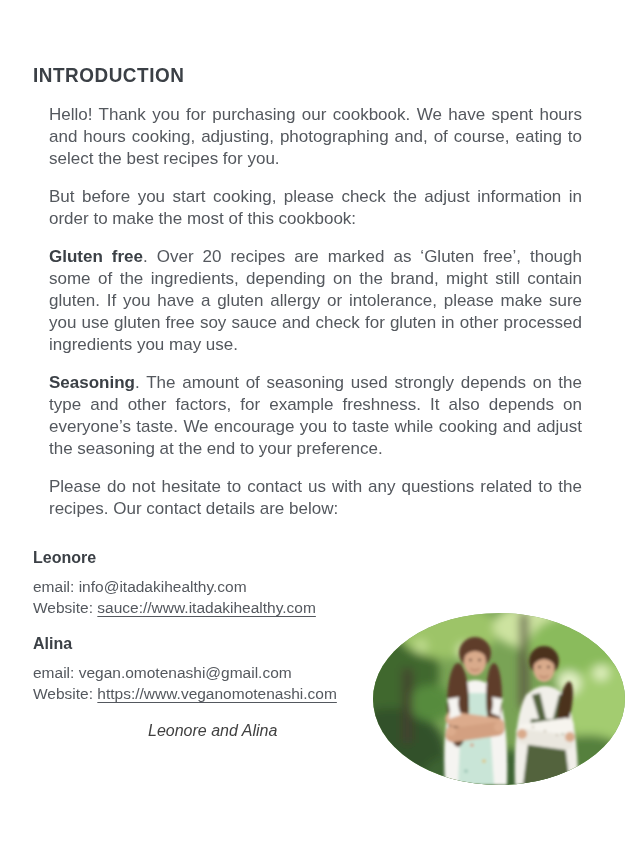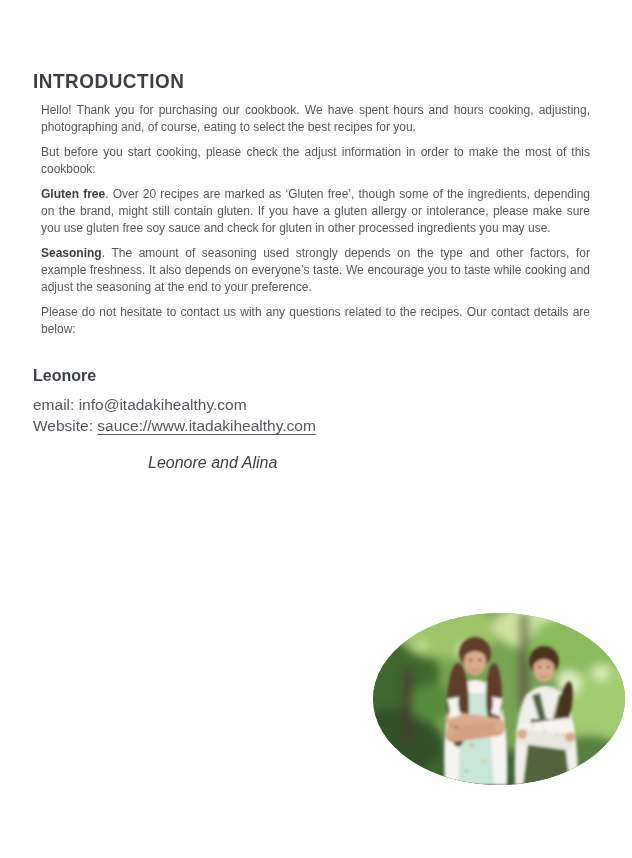--- a/index.html
+++ b/index.html
@@ -5,38 +5,38 @@
   html, body { margin: 0; padding: 0; }
   body {
     width: 632px; height: 858px;
     background: #ffffff;
     position: relative;
     overflow: hidden;
     font-family: "Liberation Sans", "DejaVu Sans", sans-serif;
   }
   .content {
     position: absolute;
-    left: 33px; top: 68px;
+    left: 33px; top: 62px;
     width: 565px;
   }
   .title {
     margin: 0;
     font-size: 21px;
     font-weight: 700;
     letter-spacing: 0.6px;
     color: #3b4046;
     line-height: 26px;
     transform: scaleX(0.9);
     transform-origin: 0 50%;
     white-space: nowrap;
   }
   p.para {
-    margin: 8px;
-    font-size: 12px;
-    line-height: 17px;
+    margin: 16px;
+    font-size: 17px;
+    line-height: 22px;
     color: #54585e;
     text-align: justify;
   }
   p.para strong { color: #3b4046; }
   .p1 { margin-top: 26px; }
   .p2 { margin-top: 17px; }
   .note1 { margin-top: 27px; }
   .note2 { margin-top: 6px; }
   .note3 { margin-top: 6px; }
   .contact-intro { margin-top: 28px; }
@@ -89,20 +89,25 @@
 
 
   <p class="para contact-intro">Please do not hesitate to contact us with any questions related to the recipes. Our contact details are below:</p>
 
   <div class="contact contact-first">
     <div class="contact-name">Leonore</div>
     <div class="contact-line first"><span>email: </span><span>info@itadakihealthy.com</span></div>
     <div class="contact-line"><span>Website: </span><a class="link" href="#">sauce://www.itadakihealthy.com</a></div>
   </div>
 
+  <div class="contact contact-second">
+    <div class="contact-name">Alina</div>
+    <div class="contact-line first"><span>email: </span><span>vegan.omotenashi@gmail.com</span></div>
+    <div class="contact-line"><span>Website: </span><a class="link" href="#">https://www.veganomotenashi.com</a></div>
+  </div>
 
   <p class="signature">Leonore and Alina</p>
 </div>
 
 <div class="photo">
   <svg width="252" height="172" viewBox="0 0 252 172" xmlns="http://www.w3.org/2000/svg">
     <defs>
       <clipPath id="ovalClip">
           <ellipse cx="126" cy="86" rx="126" ry="86"></ellipse>
         </clipPath>

